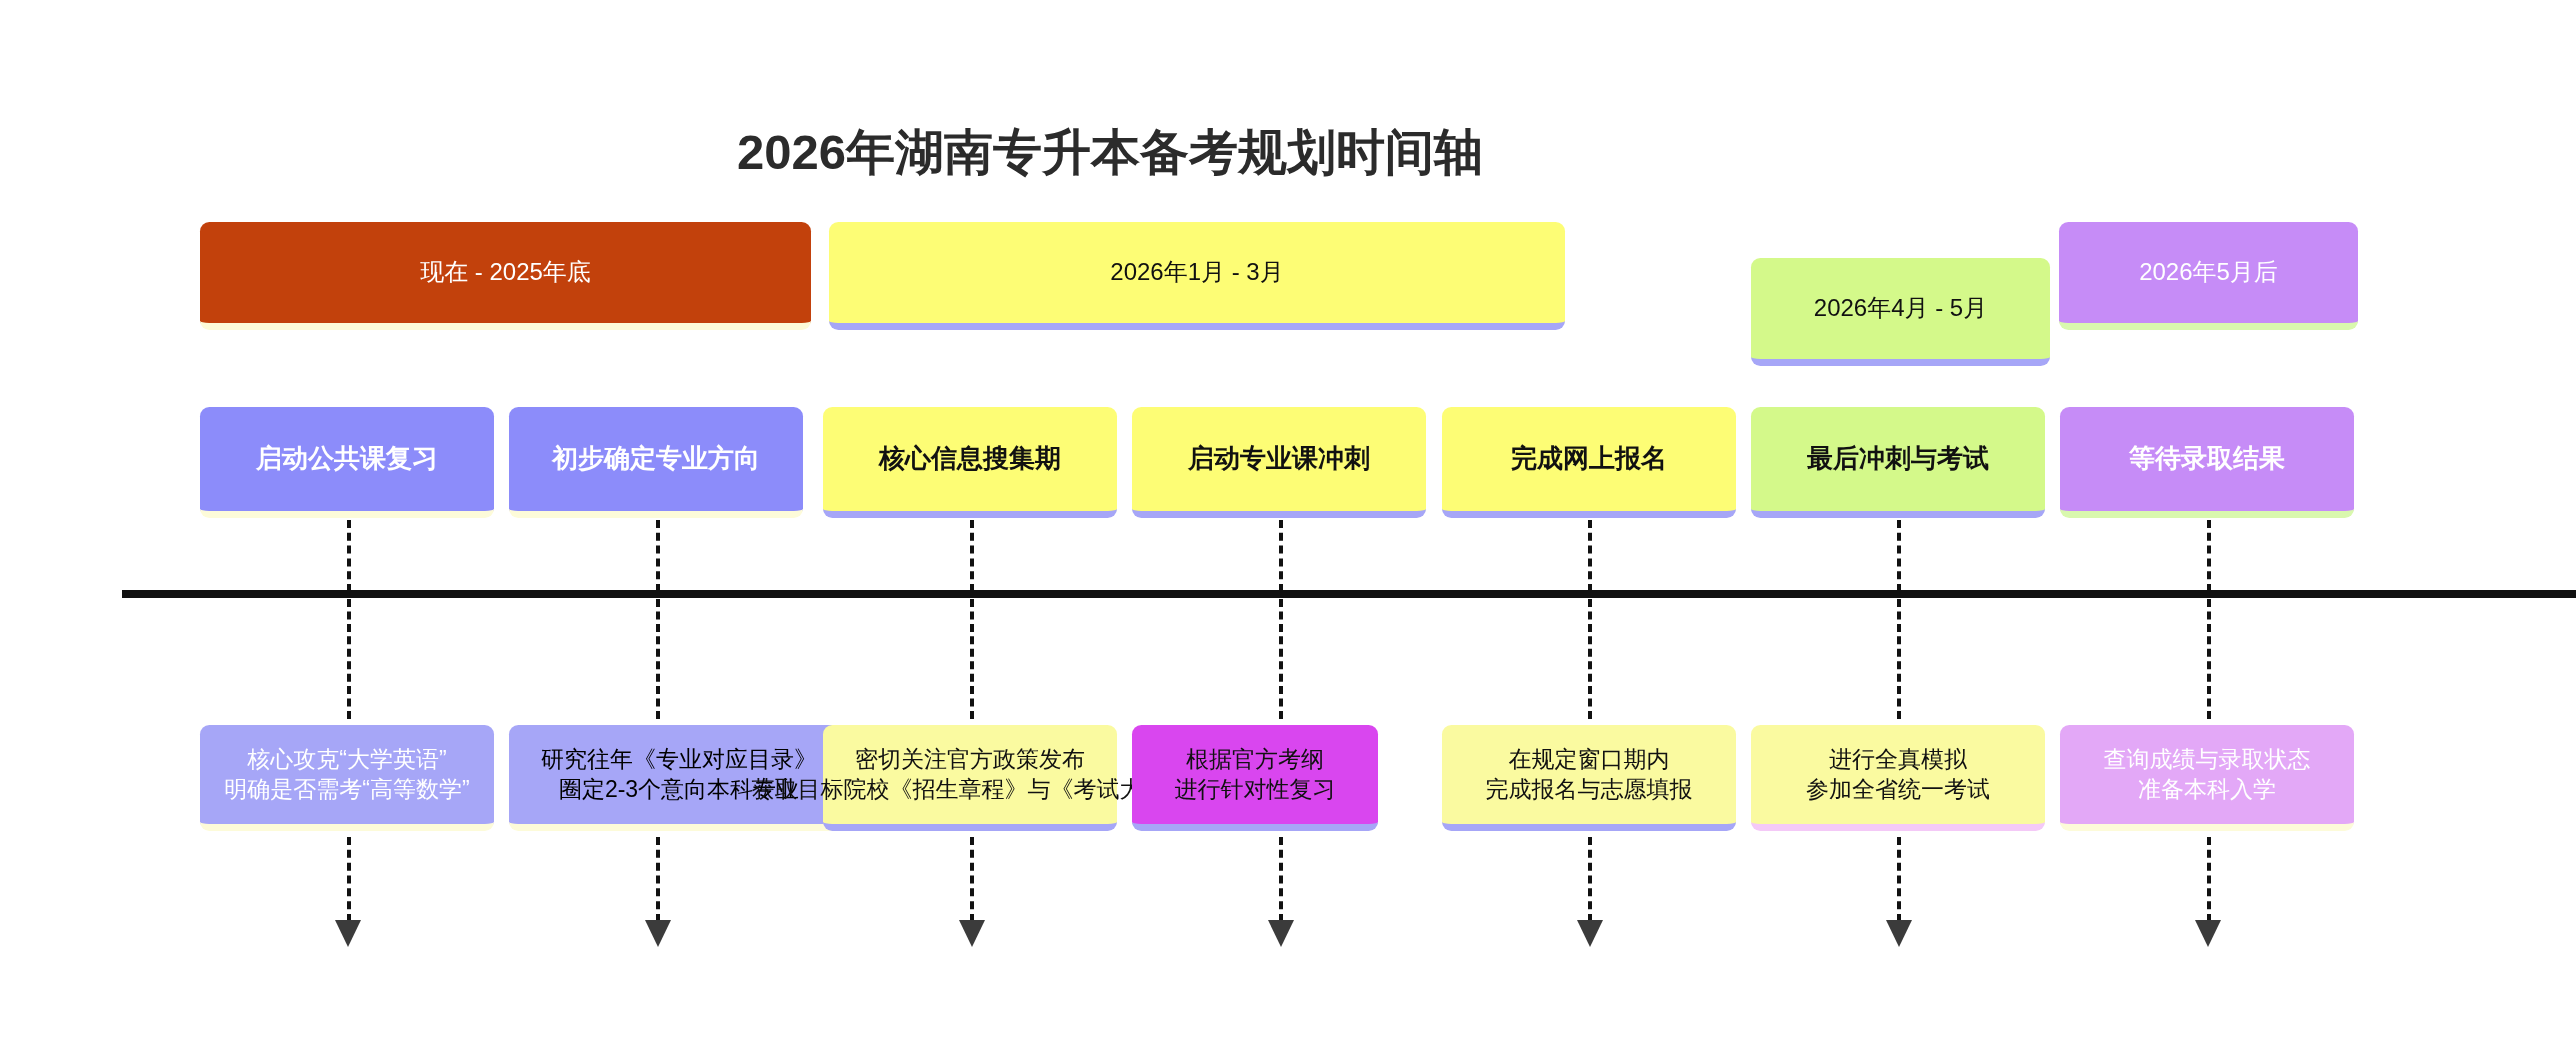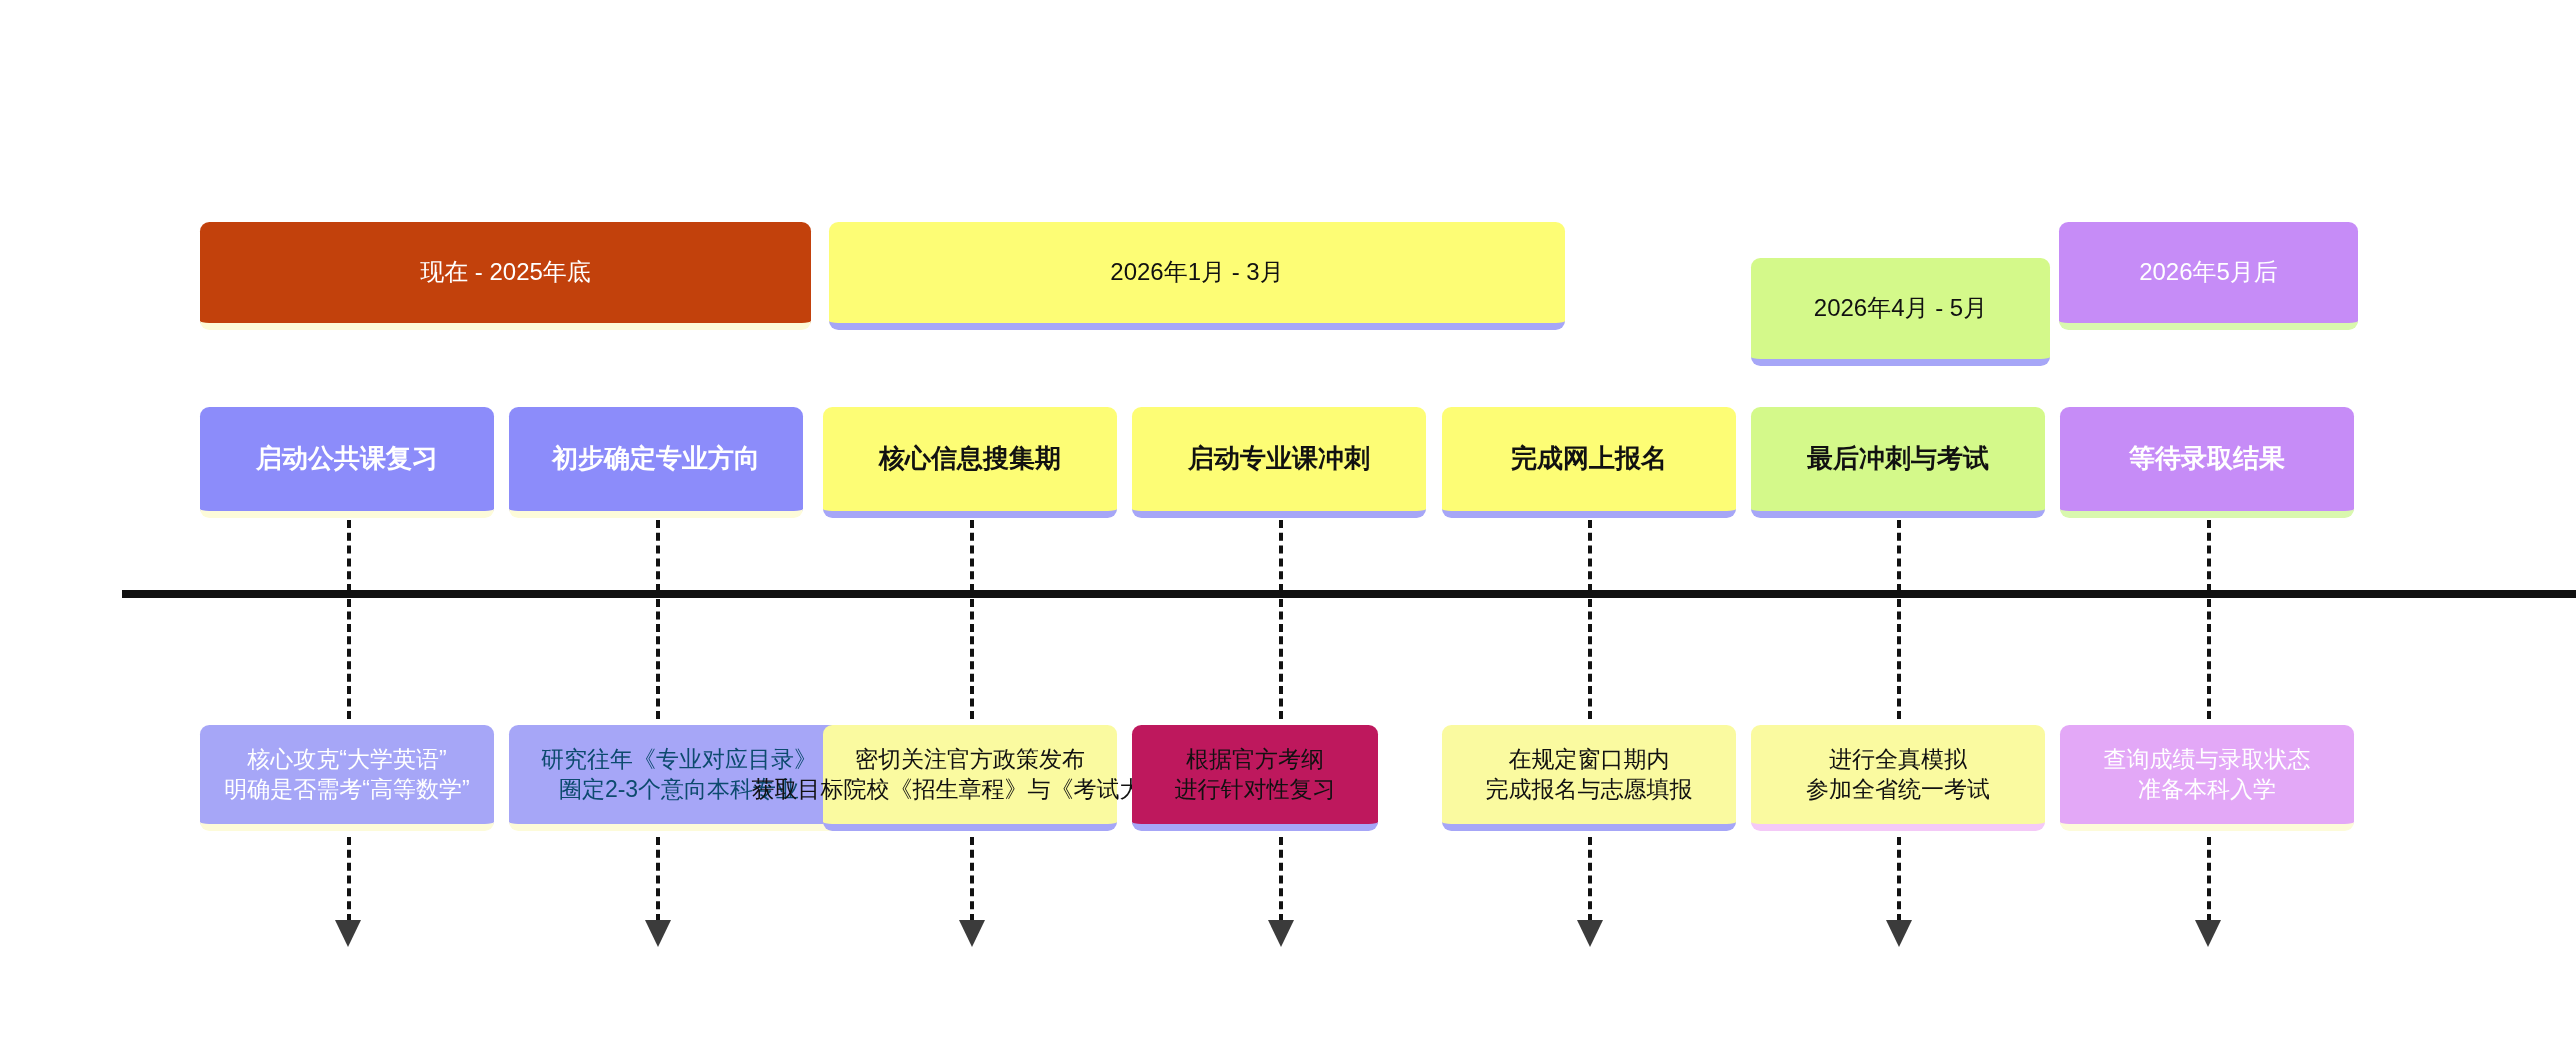--- a/index.html
+++ b/index.html
@@ -98,20 +98,21 @@
     border-left: 13.4px solid transparent;
     border-right: 13.4px solid transparent;
     border-top: 27px solid #3b3b3b;
   }
 </style>
 </head>
 <body>
 
 <div id="canvas">
 
+  <div id="title">2026年湖南专升本备考规划时间轴</div>
 
   <div id="phase-layer">
       <div class="card phase-bar" style="left: 200px; top: 222px; width: 611px; background: #c2410c; color: rgb(255, 255, 255); border-bottom: 7.2px solid rgb(253, 251, 217);">
         <span>现在 - 2025年底</span>
       </div>
       <div class="card phase-bar" style="left: 829px; top: 222px; width: 736px; background: rgb(253, 253, 117); color: rgb(17, 17, 17); border-bottom: 7.2px solid rgb(166, 166, 247);">
         <span>2026年1月 - 3月</span>
       </div>
       <div class="card phase-bar" style="left: 1751px; top: 222px; width: 299px; background: rgb(212, 249, 138); color: rgb(17, 17, 17); border-bottom: 7.2px solid rgb(166, 166, 247); margin-top: 36px;">
         <span>2026年4月 - 5月</span>
@@ -178,33 +179,33 @@
       <div class="down-arrow" style="left: 2195px;"></div>
     </div>
 
   <div id="detail-layer">
       <div class="card detail" style="left: 200px; top: 725px; width: 294px; background: rgb(166, 166, 247); color: rgb(255, 255, 255); border-bottom: 7.2px solid rgb(253, 251, 217);">
         <div>
           <div class="detail-text">核心攻克“大学英语”</div>
           <div class="detail-text">明确是否需考“高等数学”</div>
         </div>
       </div>
-      <div class="card detail" style="left: 509px; top: 725px; width: 340px; background: rgb(166, 166, 247); color: #0c4a6e; border-bottom: 7.2px solid rgb(253, 251, 217);">
+      <div class="card detail" style="left: 509px; top: 725px; width: 340px; background: rgb(166, 166, 247); color: #000000; border-bottom: 7.2px solid rgb(253, 251, 217);">
         <div>
           <div class="detail-text">研究往年《专业对应目录》</div>
           <div class="detail-text">圈定2-3个意向本科专业</div>
         </div>
       </div>
       <div class="card detail" style="left: 823px; top: 725px; width: 294px; background: rgb(250, 250, 160); color: rgb(17, 17, 17); border-bottom: 7.2px solid rgb(166, 166, 247);">
         <div>
           <div class="detail-text">密切关注官方政策发布</div>
           <div class="detail-text">获取目标院校《招生章程》与《考试大纲》</div>
         </div>
       </div>
-      <div class="card detail" style="left: 1132px; top: 725px; width: 246px; background: #be185d; color: rgb(17, 17, 17); border-bottom: 7.2px solid rgb(166, 166, 247);">
+      <div class="card detail" style="left: 1132px; top: 725px; width: 246px; background: #d946ef; color: rgb(17, 17, 17); border-bottom: 7.2px solid rgb(166, 166, 247);">
         <div>
           <div class="detail-text">根据官方考纲</div>
           <div class="detail-text">进行针对性复习</div>
         </div>
       </div>
       <div class="card detail" style="left: 1442px; top: 725px; width: 294px; background: rgb(250, 250, 160); color: rgb(17, 17, 17); border-bottom: 7.2px solid rgb(166, 166, 247);">
         <div>
           <div class="detail-text">在规定窗口期内</div>
           <div class="detail-text">完成报名与志愿填报</div>
         </div>

